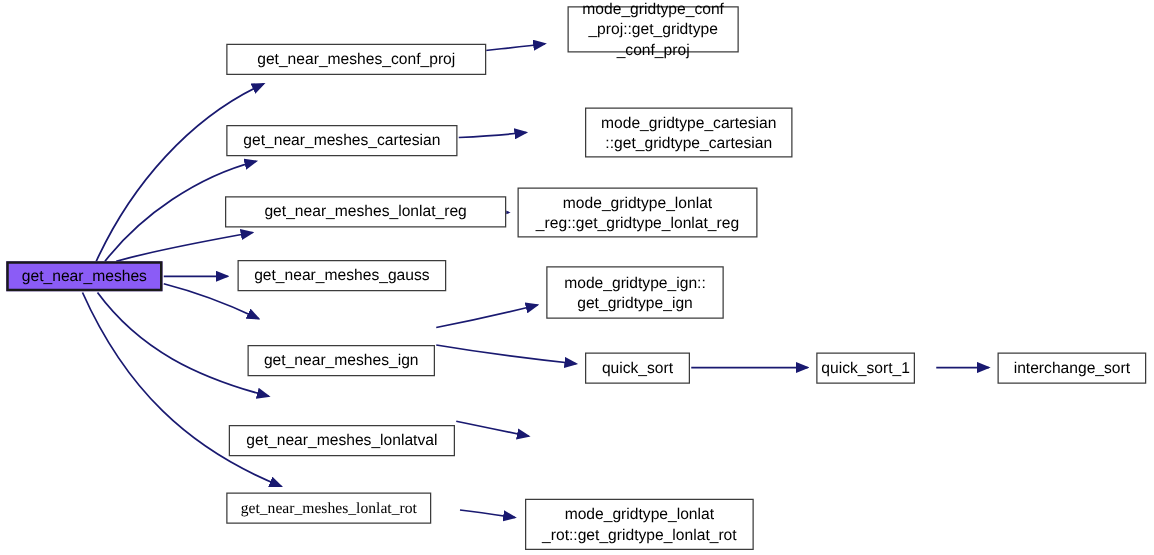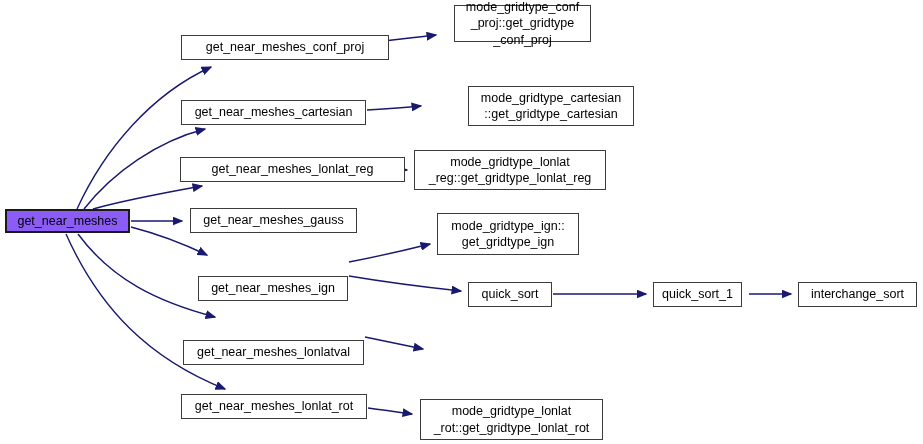--- a/index.html
+++ b/index.html
@@ -70,38 +70,38 @@
   <div class="node" style="left:181px;top:100px;width:185px;height:25px;">get_near_meshes_cartesian</div>
 
   <div class="node" style="left:180px;top:157px;width:225px;height:25px;">get_near_meshes_lonlat_reg</div>
 
   <div class="node" style="left:190px;top:208px;width:167px;height:25px;">get_near_meshes_gauss</div>
 
   <div class="node" style="left:198px;top:259px;width:150px;height:25px;margin-top:17px;">get_near_meshes_ign</div>
 
   <div class="node" style="left:183px;top:320px;width:181px;height:25px;margin-top:20px;">get_near_meshes_lonlatval</div>
 
-  <div class="node" style="left:181px;top:394px;width:186px;height:25px;">get_near_meshes_lonlat_rot</div>
+  <div class="node" style="left:181px;top:394px;width:164px;height:25px;font-family:Liberation Serif, serif;">get_near_meshes_lonlat_rot</div>
 
   <div class="node" style="left:454px;top:5px;width:137px;height:37px;">mode_gridtype_conf
 _proj::get_gridtype
 _conf_proj</div>
 
   <div class="node" style="left:428px;top:86px;width:166px;height:40px;margin-left:40px;">mode_gridtype_cartesian
 ::get_gridtype_cartesian</div>
 
   <div class="node" style="left:414px;top:150px;width:192px;height:40px;">mode_gridtype_lonlat
 _reg::get_gridtype_lonlat_reg</div>
 
   <div class="node" style="left:468px;top:282px;width:84px;height:25px;">quick_sort</div>
 
   <div class="node" style="left:437px;top:213px;width:142px;height:42px;">mode_gridtype_ign::
 get_gridtype_ign</div>
 
-  <div class="node" style="left:653px;top:282px;width:89px;height:25px;">quick_sort_1</div>
+  <div class="node" style="left:653px;top:282px;width:79px;height:25px;">quick_sort_1</div>
 
   <div class="node" style="left:798px;top:282px;width:119px;height:25px;">interchange_sort</div>
 
 
   <div class="node" style="left:420px;top:399px;width:183px;height:41px;">mode_gridtype_lonlat
 _rot::get_gridtype_lonlat_rot</div>
 
 </div>
 
 </body></html>

